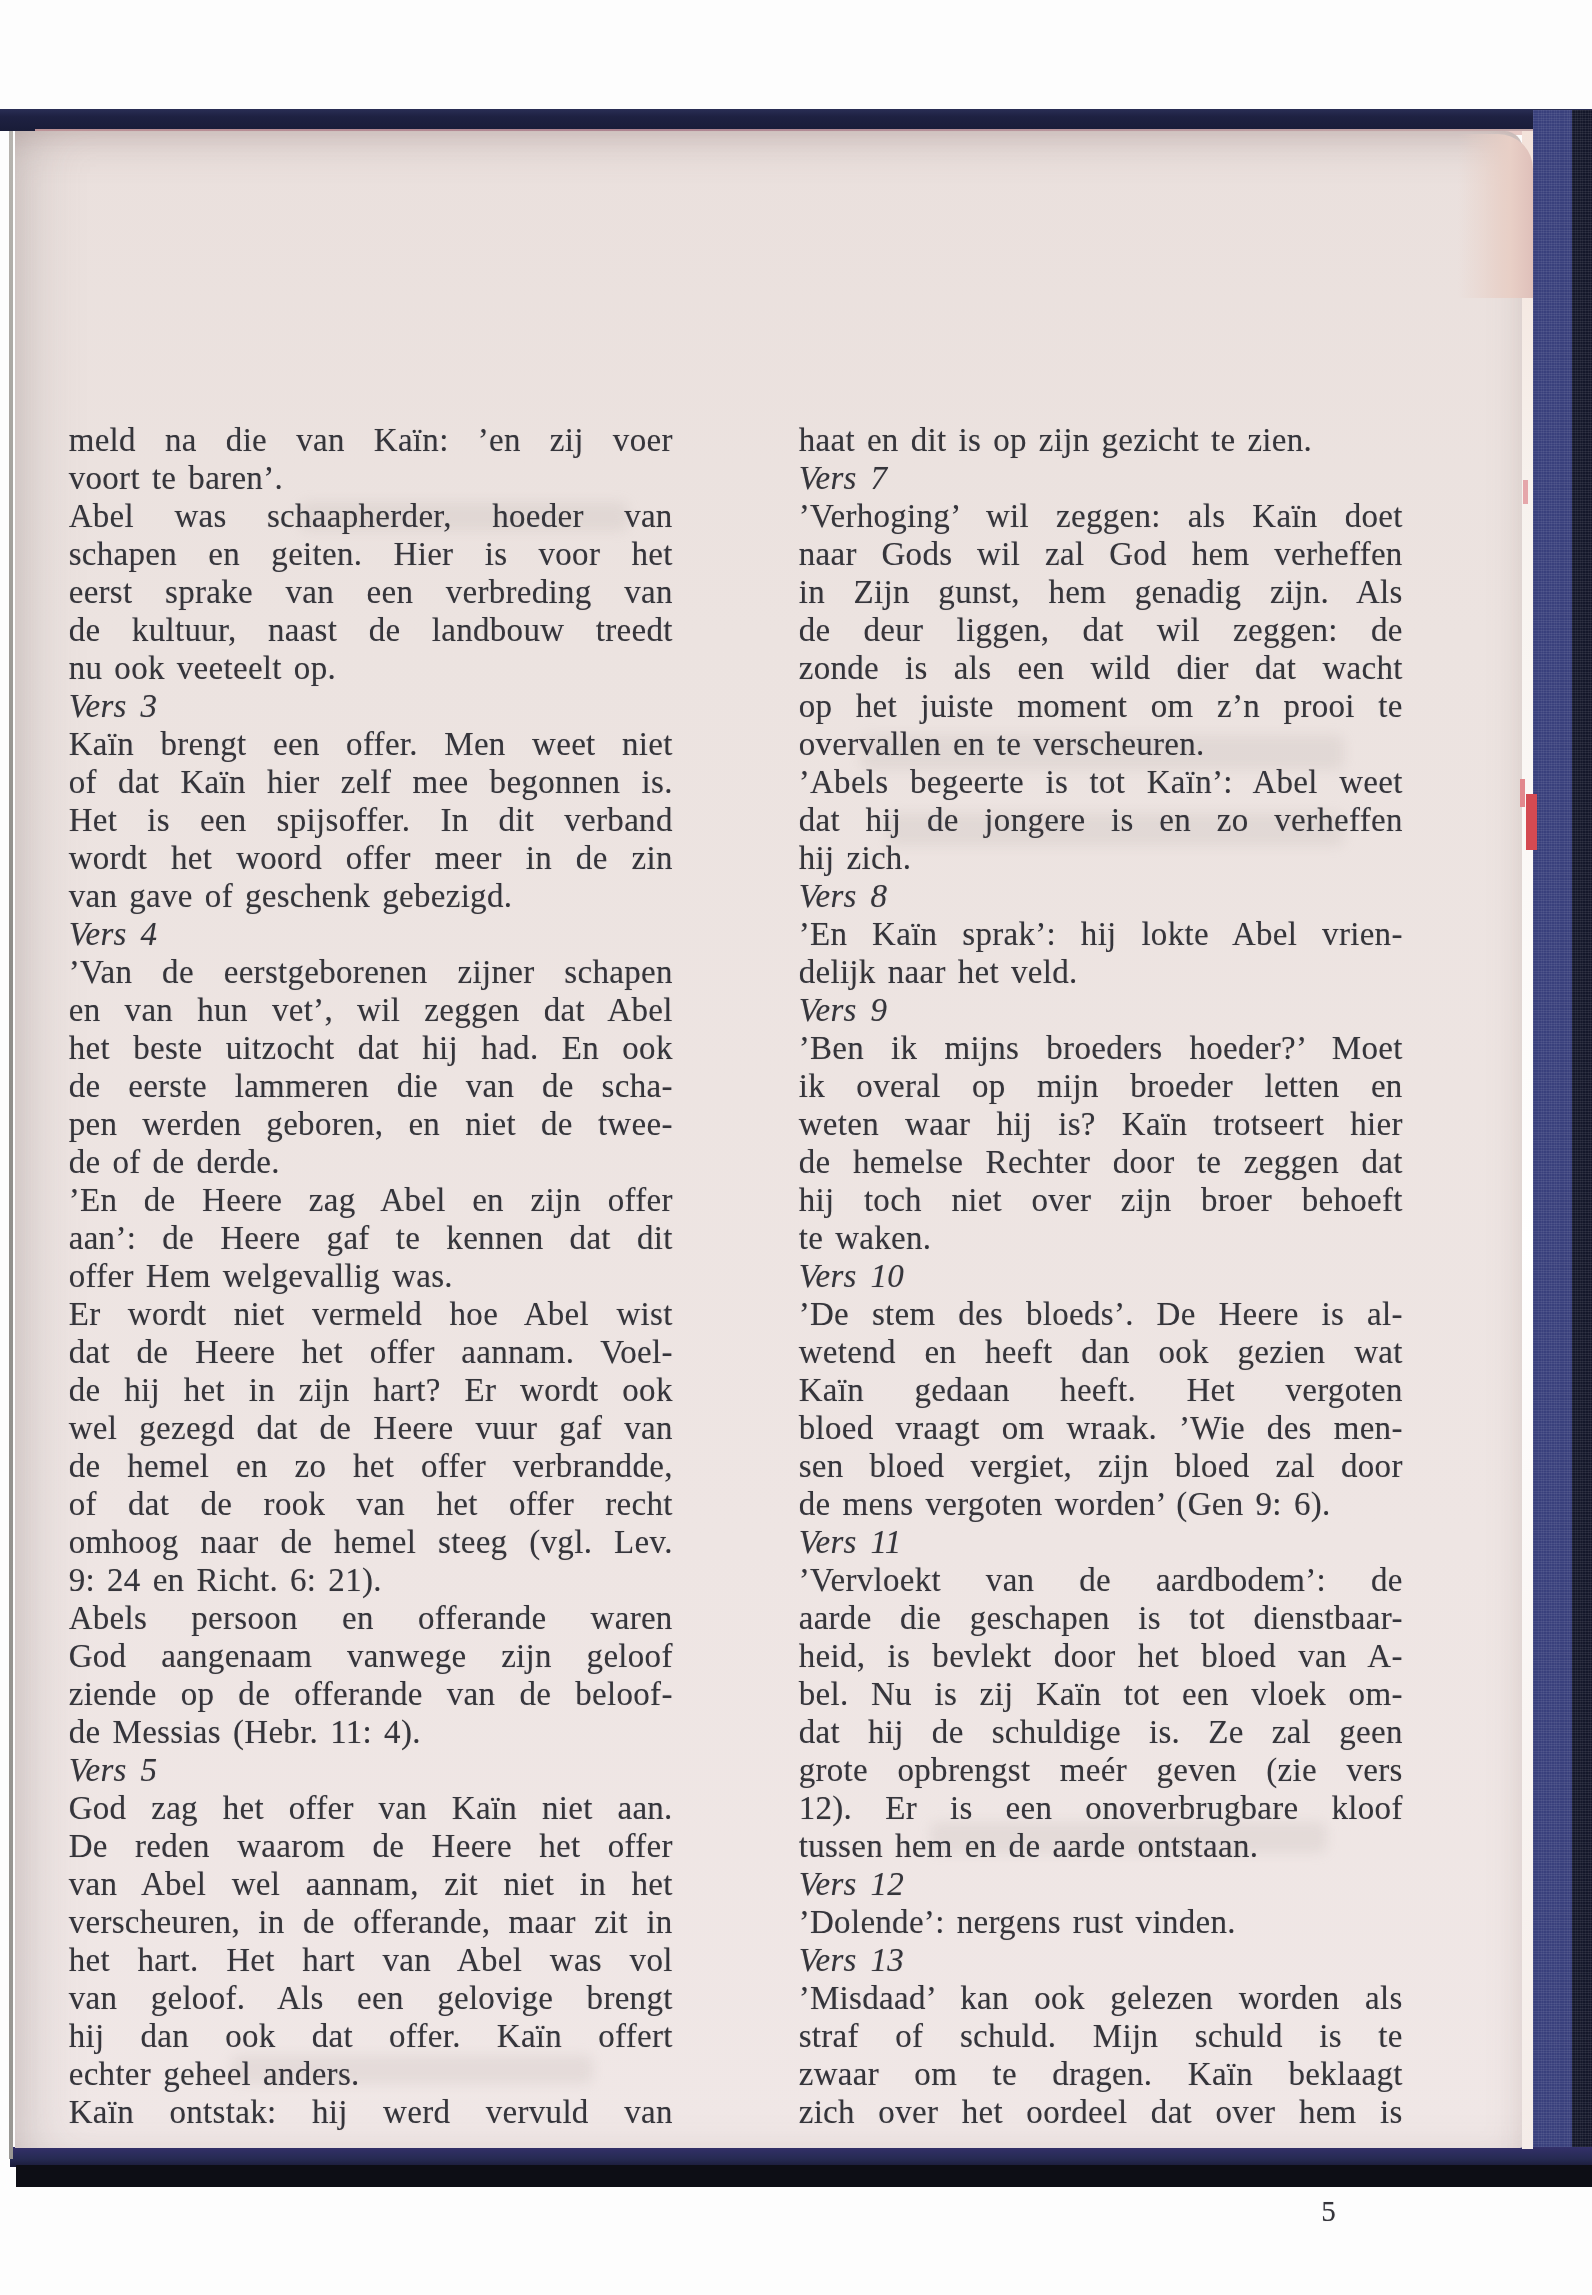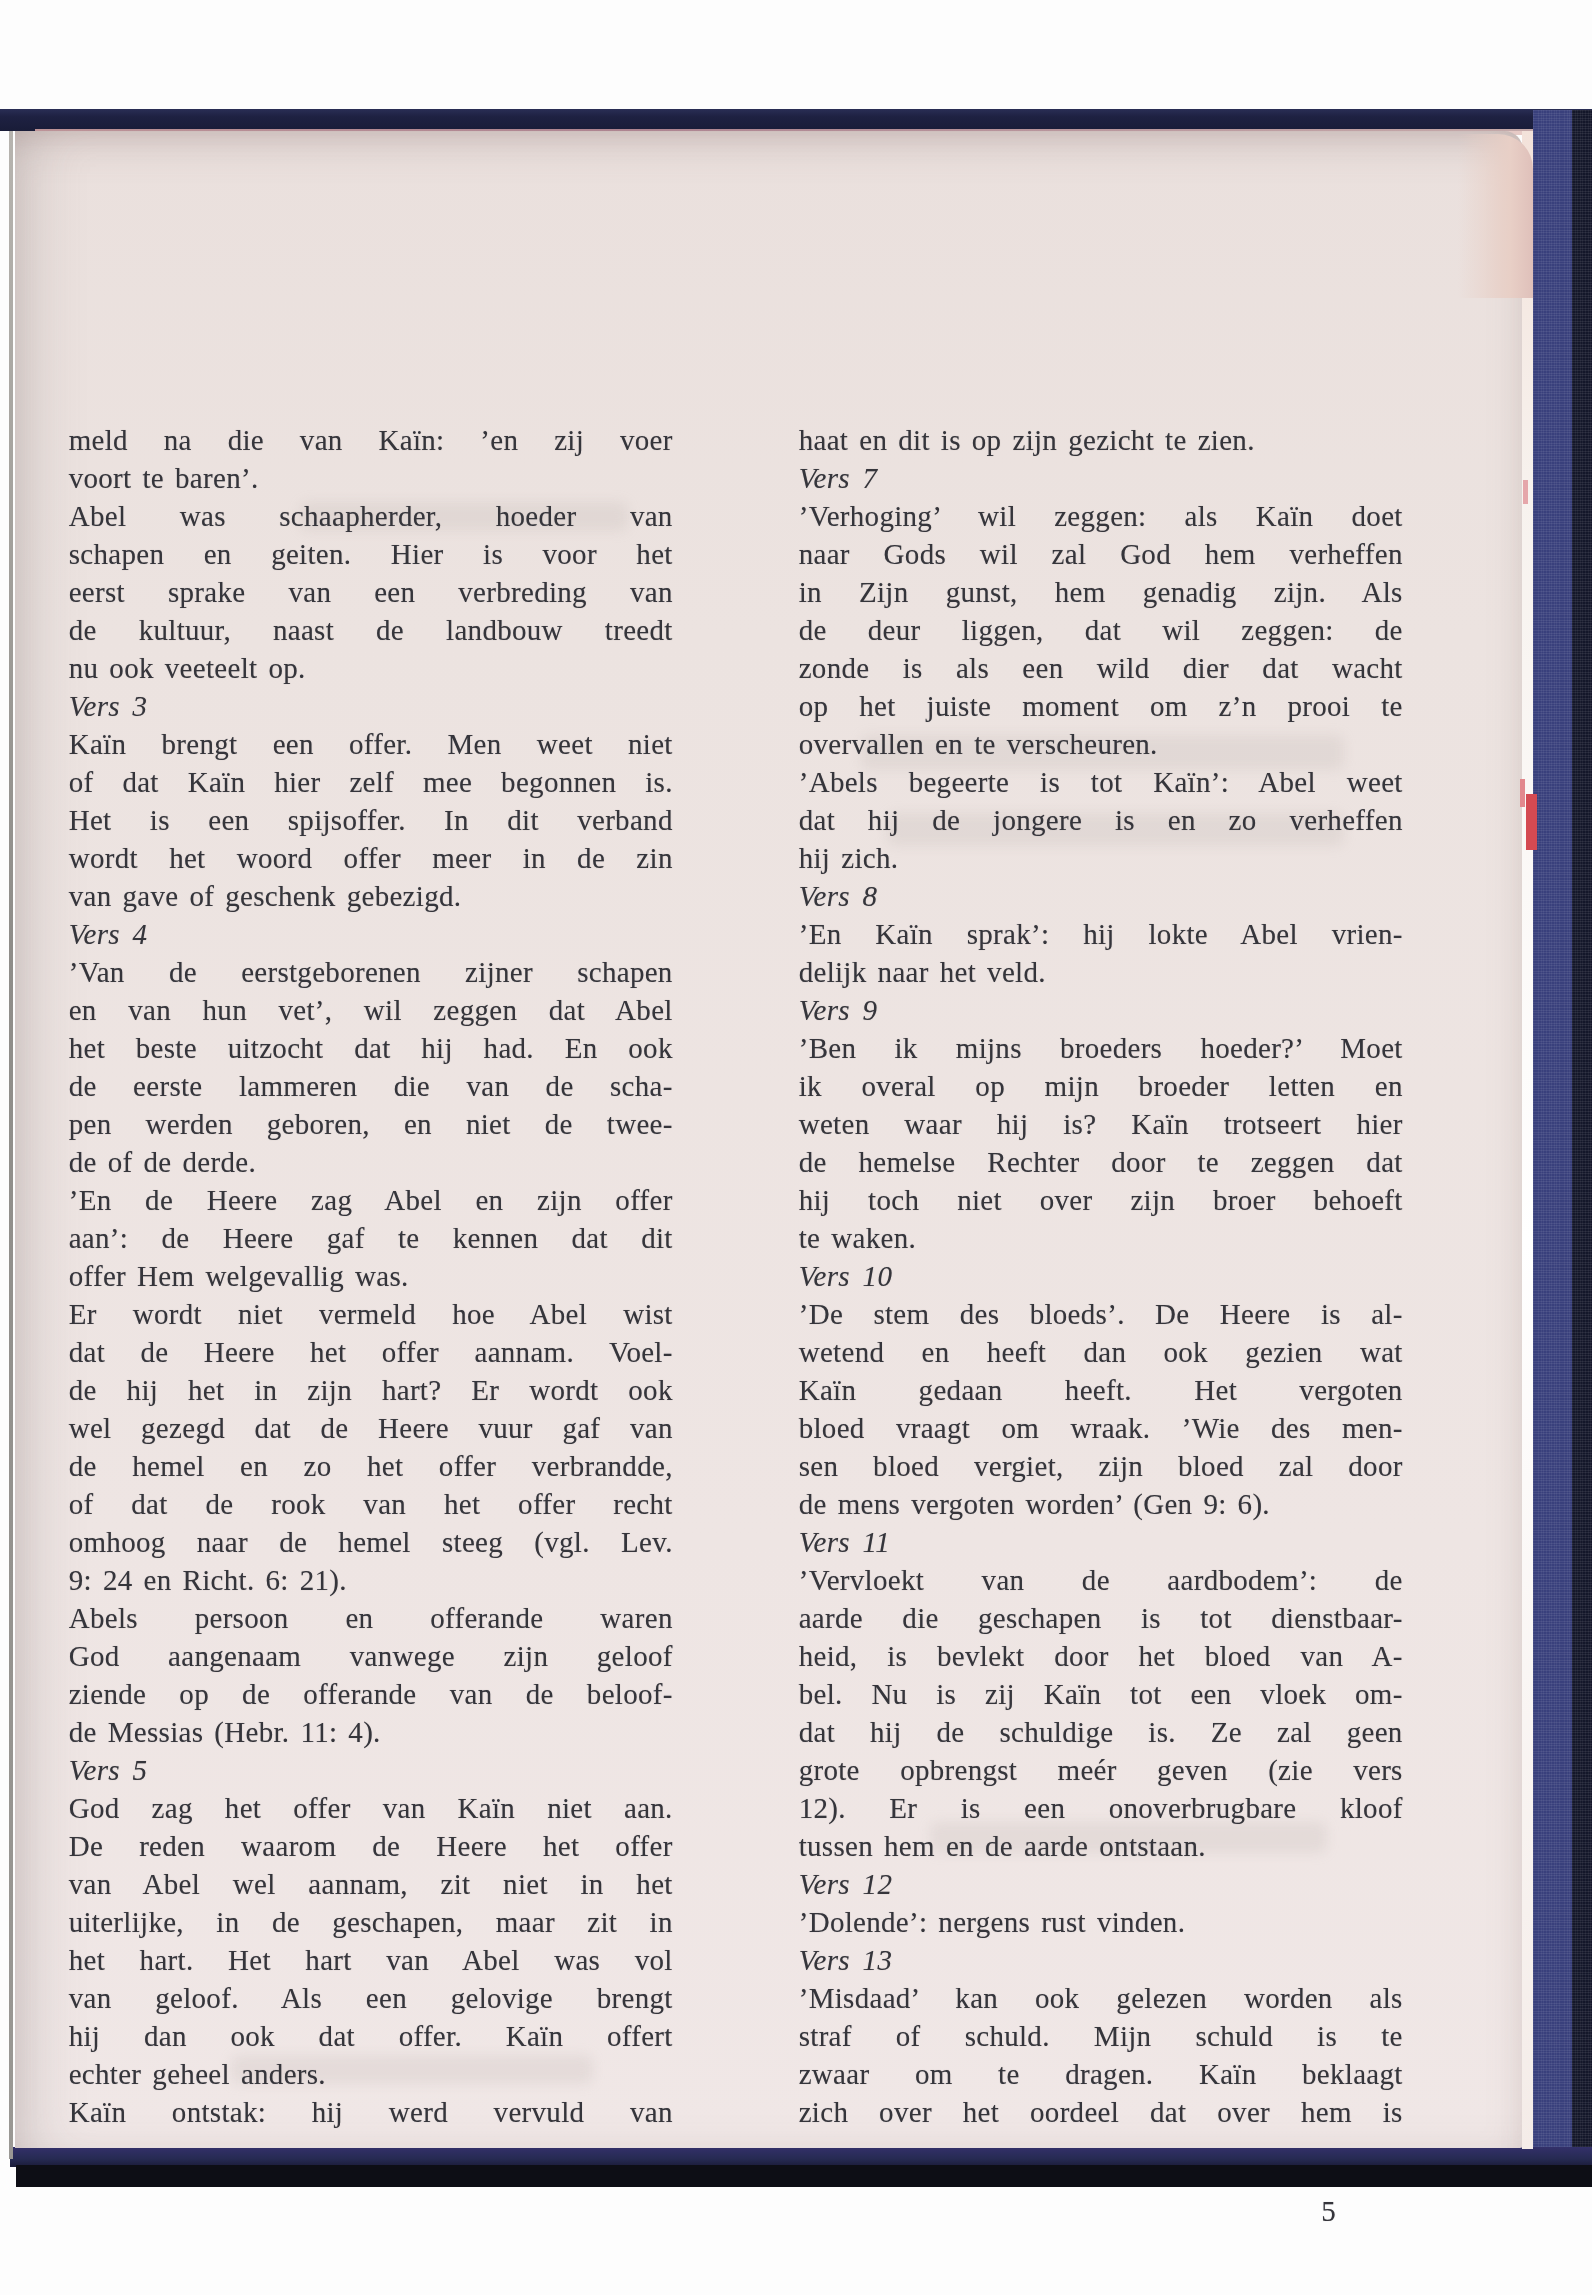--- a/index.html
+++ b/index.html
@@ -69,21 +69,21 @@
   }
   
   .ghost{
     position:absolute;background:rgba(185,175,172,0.20);
     filter:blur(6px);border-radius:8.6px;
   }
   
   .col{
     position:absolute;top:290px;width:604px;
     color:var(--ink);
-    font-size:29px;
+    font-size:33px;
   }
   .col-left{left:54px;}
   .col-right{left:784px;}
   .line{
     height:38px;line-height:38px;
     white-space:nowrap;
     word-spacing:3.5px;
     letter-spacing:0.3px;
     text-shadow:0 0 0.9px rgba(53,53,60,0.35);
   }
@@ -169,21 +169,21 @@
         <div class="line j">omhoog naar de hemel steeg (vgl. Lev.</div>
         <div class="line e">9: 24 en Richt. 6: 21).</div>
         <div class="line j">Abels persoon en offerande waren</div>
         <div class="line j">God aangenaam vanwege zijn geloof</div>
         <div class="line j">ziende op de offerande van de beloof-</div>
         <div class="line e">de Messias (Hebr. 11: 4).</div>
         <div class="line v">Vers 5</div>
         <div class="line j">God zag het offer van Kaïn niet aan.</div>
         <div class="line j">De reden waarom de Heere het offer</div>
         <div class="line j">van Abel wel aannam, zit niet in het</div>
-        <div class="line j">uiterlijke, in de geschapen, maar zit in</div>
+        <div class="line j">verscheuren, in de offerande, maar zit in</div>
         <div class="line j">het hart. Het hart van Abel was vol</div>
         <div class="line j">van geloof. Als een gelovige brengt</div>
         <div class="line j">hij dan ook dat offer. Kaïn offert</div>
         <div class="line e">echter geheel anders.</div>
         <div class="line j">Kaïn ontstak: hij werd vervuld van</div>
       </div>
     <div class="col col-right">
         <div class="line e">haat en dit is op zijn gezicht te zien.</div>
         <div class="line v">Vers 7</div>
         <div class="line j">’Verhoging’ wil zeggen: als Kaïn doet</div>

